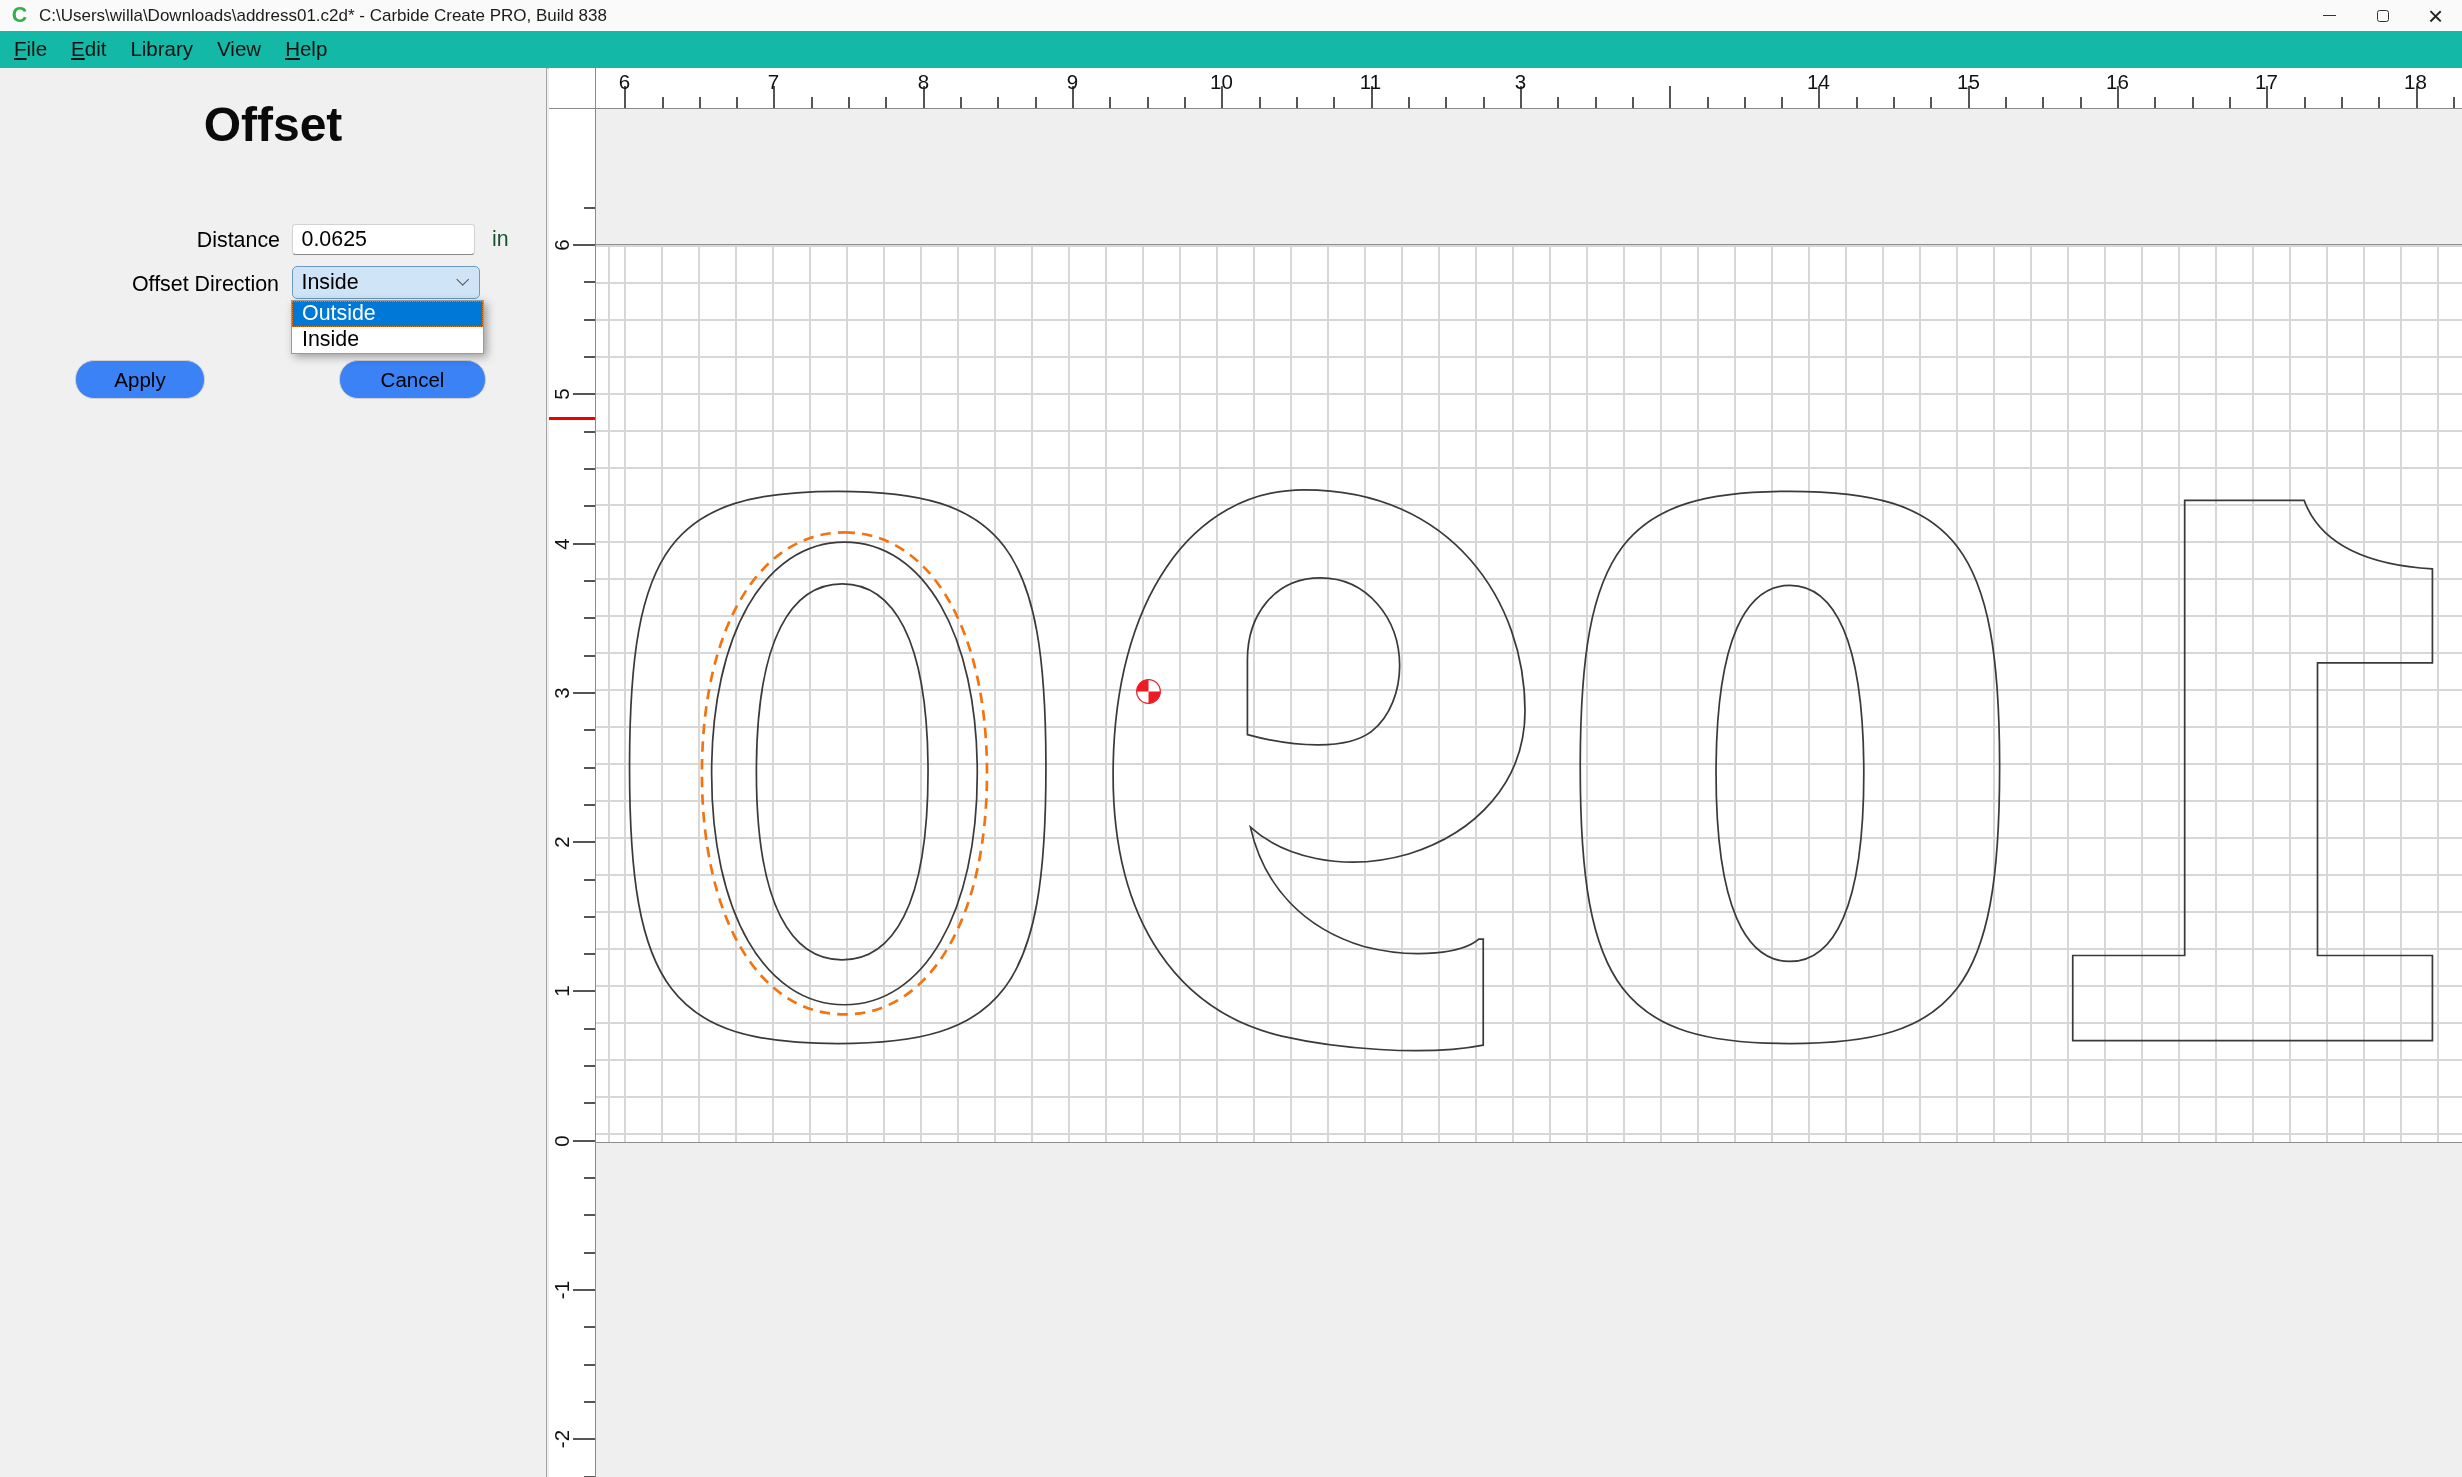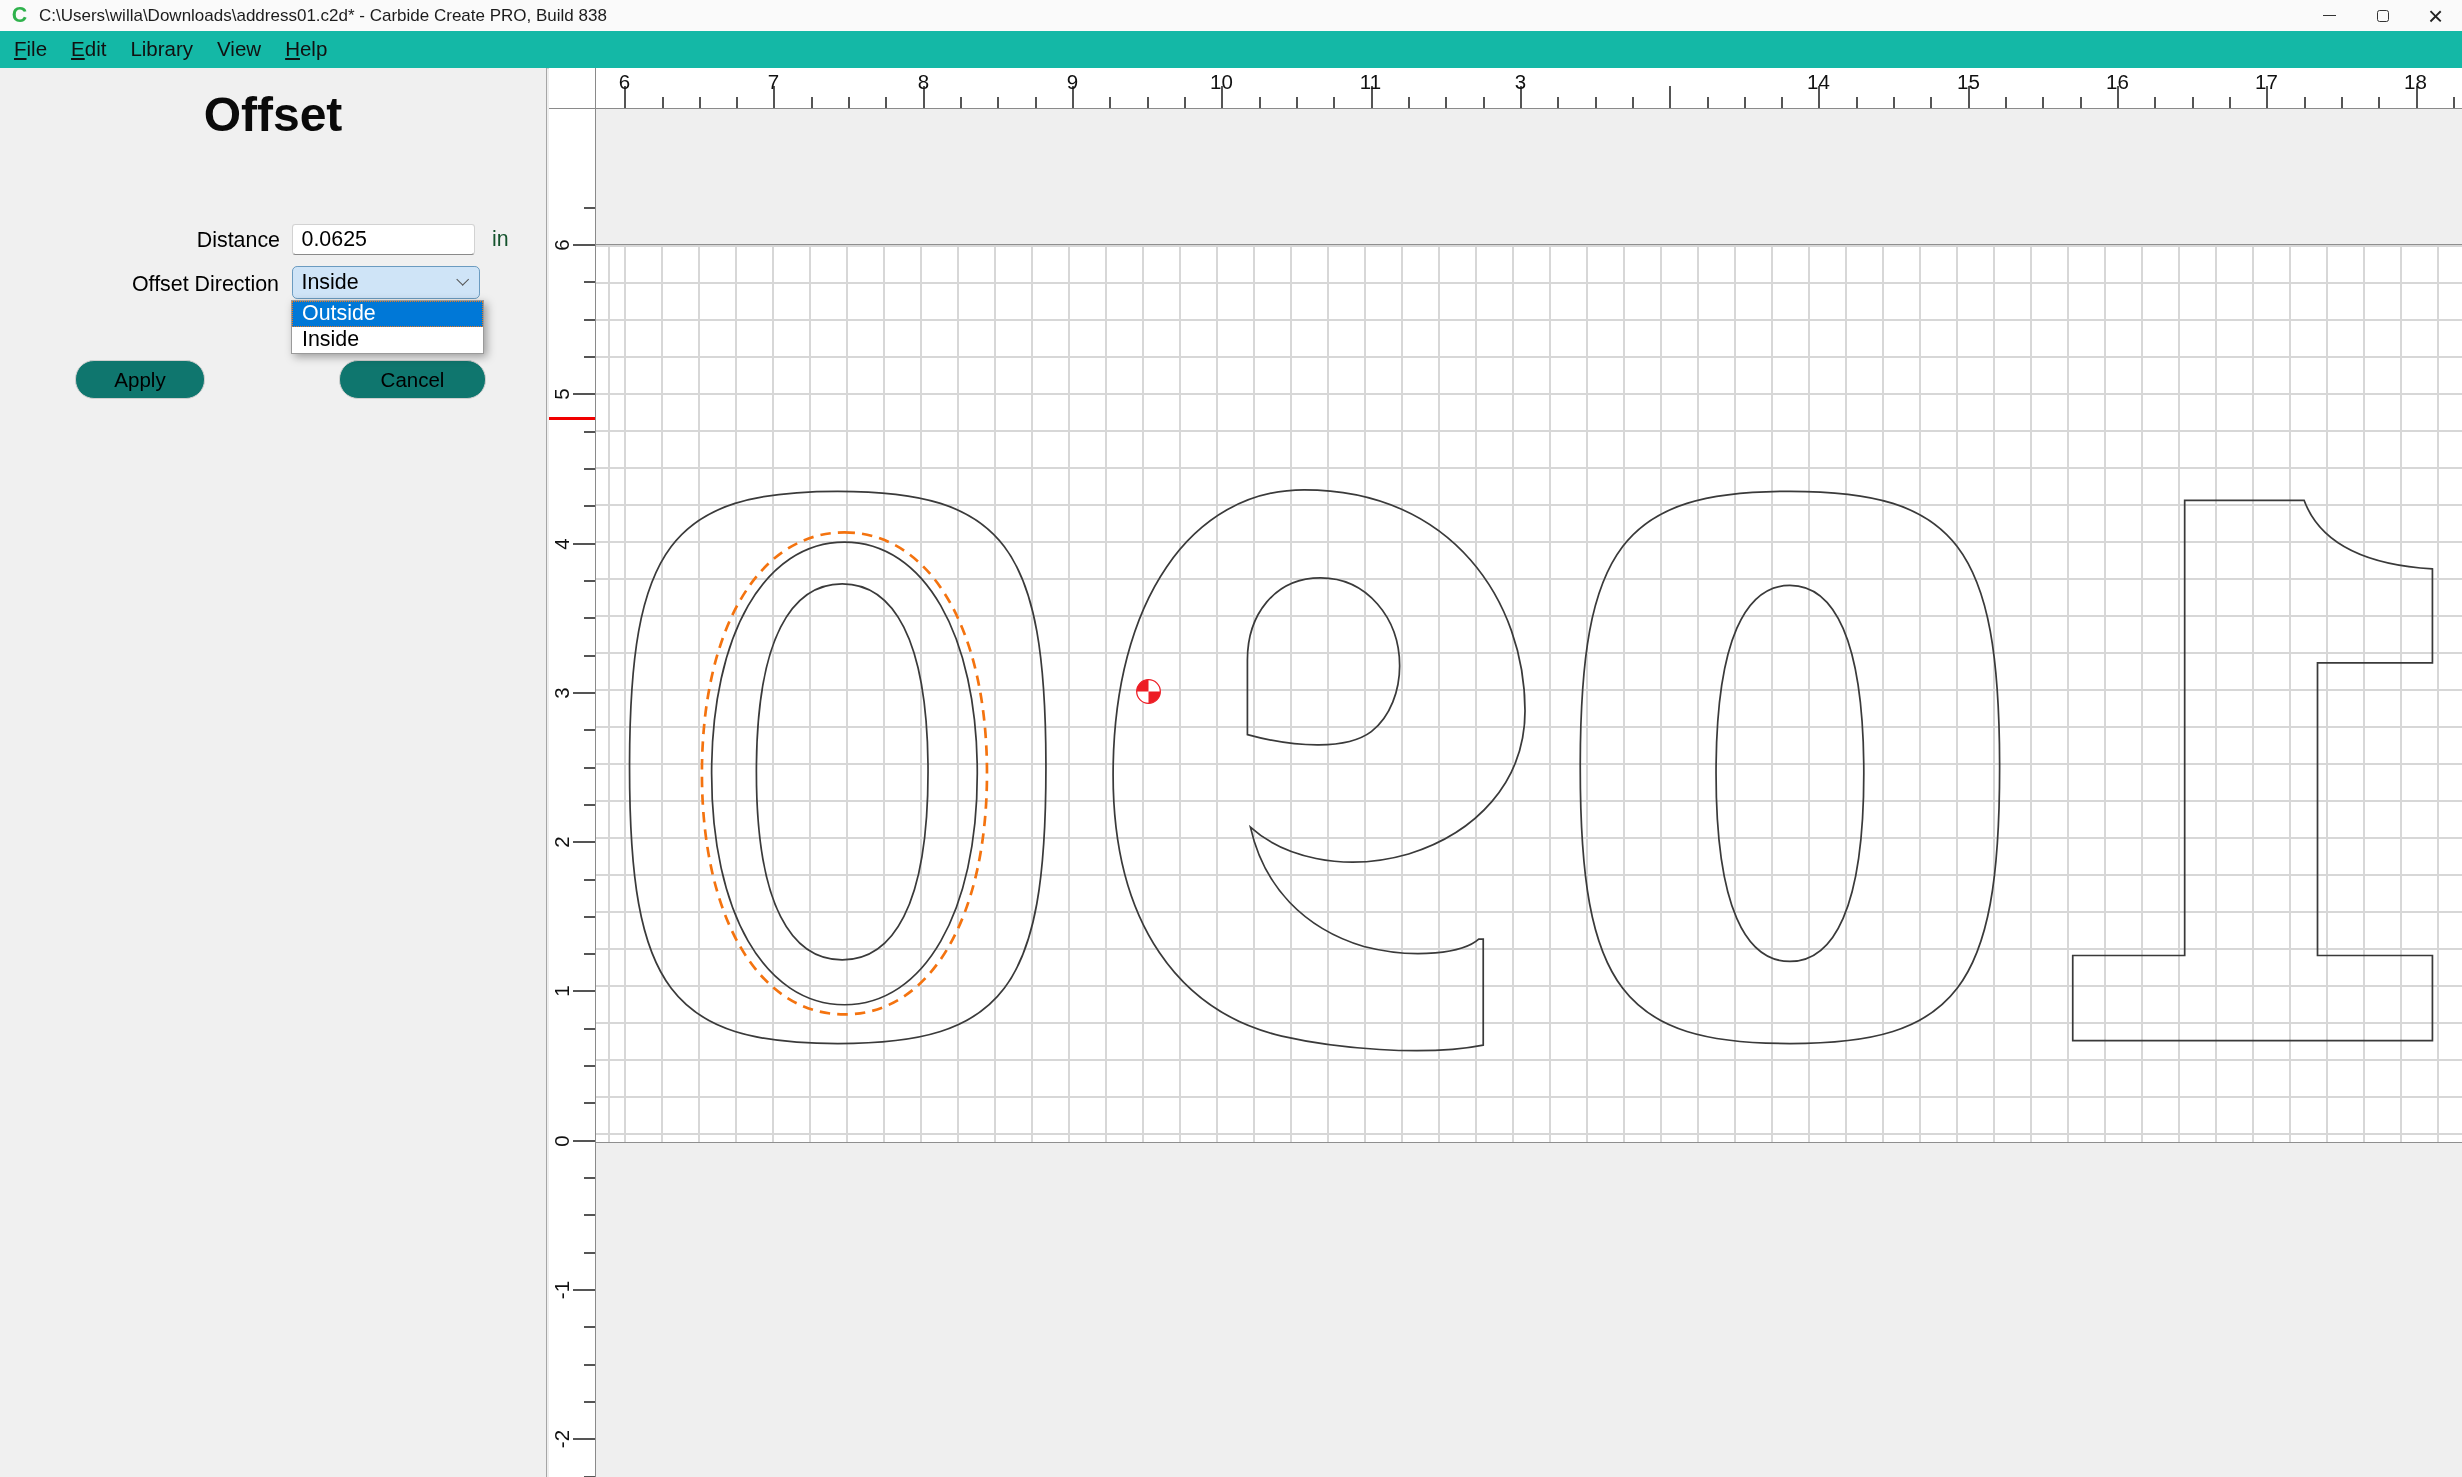--- a/index.html
+++ b/index.html
@@ -23,21 +23,21 @@
 
   
   #menubar { position:absolute; left:0; top:31px; width:2462px; height:38px; background:#14b8a6;
              border-bottom:0.9px solid #cfcfcf; display:flex; align-items:center; padding-left:2px; }
   .menu-item { font-size:20.5px; color:#111; padding:0 12px; height:38px; line-height:36px; }
   .menu-item u { text-decoration:underline; }
 
   
   #panel { position:absolute; left:0; top:68px; width:547px; height:1409px;
            background:#f0f0f0; border-right:1.7px solid #a6a6a6; }
-  #panel-heading { margin-top:19px; text-align:center; font-size:48px; font-weight:bold; color:#0a0a0a; }
+  #panel-heading { margin-top:29px; text-align:center; font-size:48px; font-weight:bold; color:#0a0a0a; }
   #groupbox { position:absolute; left:17px; top:127px; width:511px; height:109px;
               border:0.9px solid #c4c4c4; border-radius:1.7px; }
   #groupbox-title { position:absolute; left:15.4px; top:-12px; background:#f0f0f0;
               padding:0 6.8px; font-size:20.5px; color:#222; }
   .field-label { position:absolute; font-size:21.4px; color:#000; text-align:right; }
   #distance-label { left:103px; top:159px; width:177px; height:26px; line-height:26px; }
   #distance-input { position:absolute; left:292px; top:156px; width:183px; height:31px;
               background:#fff; border:0.9px solid #d2d2d2; border-bottom:0.9px solid #8a8a8a;
               border-radius:3.4px; font-size:21.4px; padding:0 8.5px;
               font-family:"Liberation Sans", sans-serif; color:#000; }
@@ -46,21 +46,21 @@
   #direction-combo { position:absolute; left:292px; top:198px; width:188px; height:32.5px;
               background:#cfe4f7; border:0.9px solid #6b9bc0; border-radius:5.1px;
               display:flex; align-items:center; }
   #direction-combo-value { font-size:21.4px; color:#000; padding-left:8.5px; flex:1; }
   #combo-chevron { width:9.4px; height:9.4px; border-right:1.7px solid #555; border-bottom:1.7px solid #555;
               transform:rotate(45deg); margin-right:12px; margin-top:-4.3px; }
   #dropdown-list { position:absolute; left:291px; top:232px; width:193px; background:#fff;
               border:0.9px solid #9a9a9a; box-shadow:3.4px 3.4px 8.5px rgba(0,0,0,.35); z-index:20; }
   .dd-item { height:26px; line-height:25px; font-size:21.4px; padding-left:10px; color:#000; background:#fff; }
   .dd-item.hl { background:#0078d7; color:#fff; outline:1.7px dotted #ea7a1e; outline-offset:-1.7px; }
-  .btn { position:absolute; top:292px; height:39px; background:#0f766e; border:0.9px solid #cfcfcf;
+  .btn { position:absolute; top:292px; height:39px; background:#3b82f6; border:0.9px solid #cfcfcf;
          border-radius:19px; font-size:20.5px; color:#000; text-align:center;
          font-family:"Liberation Sans", sans-serif; }
   #apply-btn { left:75px; width:130px; }
   #cancel-btn { left:339px; width:147px; }
 
   
   #canvas-area { position:absolute; left:549px; top:68px; width:1913px; height:1409px; background:#efefef; }
   #ruler-corner { position:absolute; left:0; top:0; width:47px; height:41px; background:#fff;
                   border-right:0.9px solid #8a8a8a; border-bottom:0.9px solid #8a8a8a; }
   #hruler { position:absolute; left:47px; top:0; width:1866px; height:41px; background:#fff;

